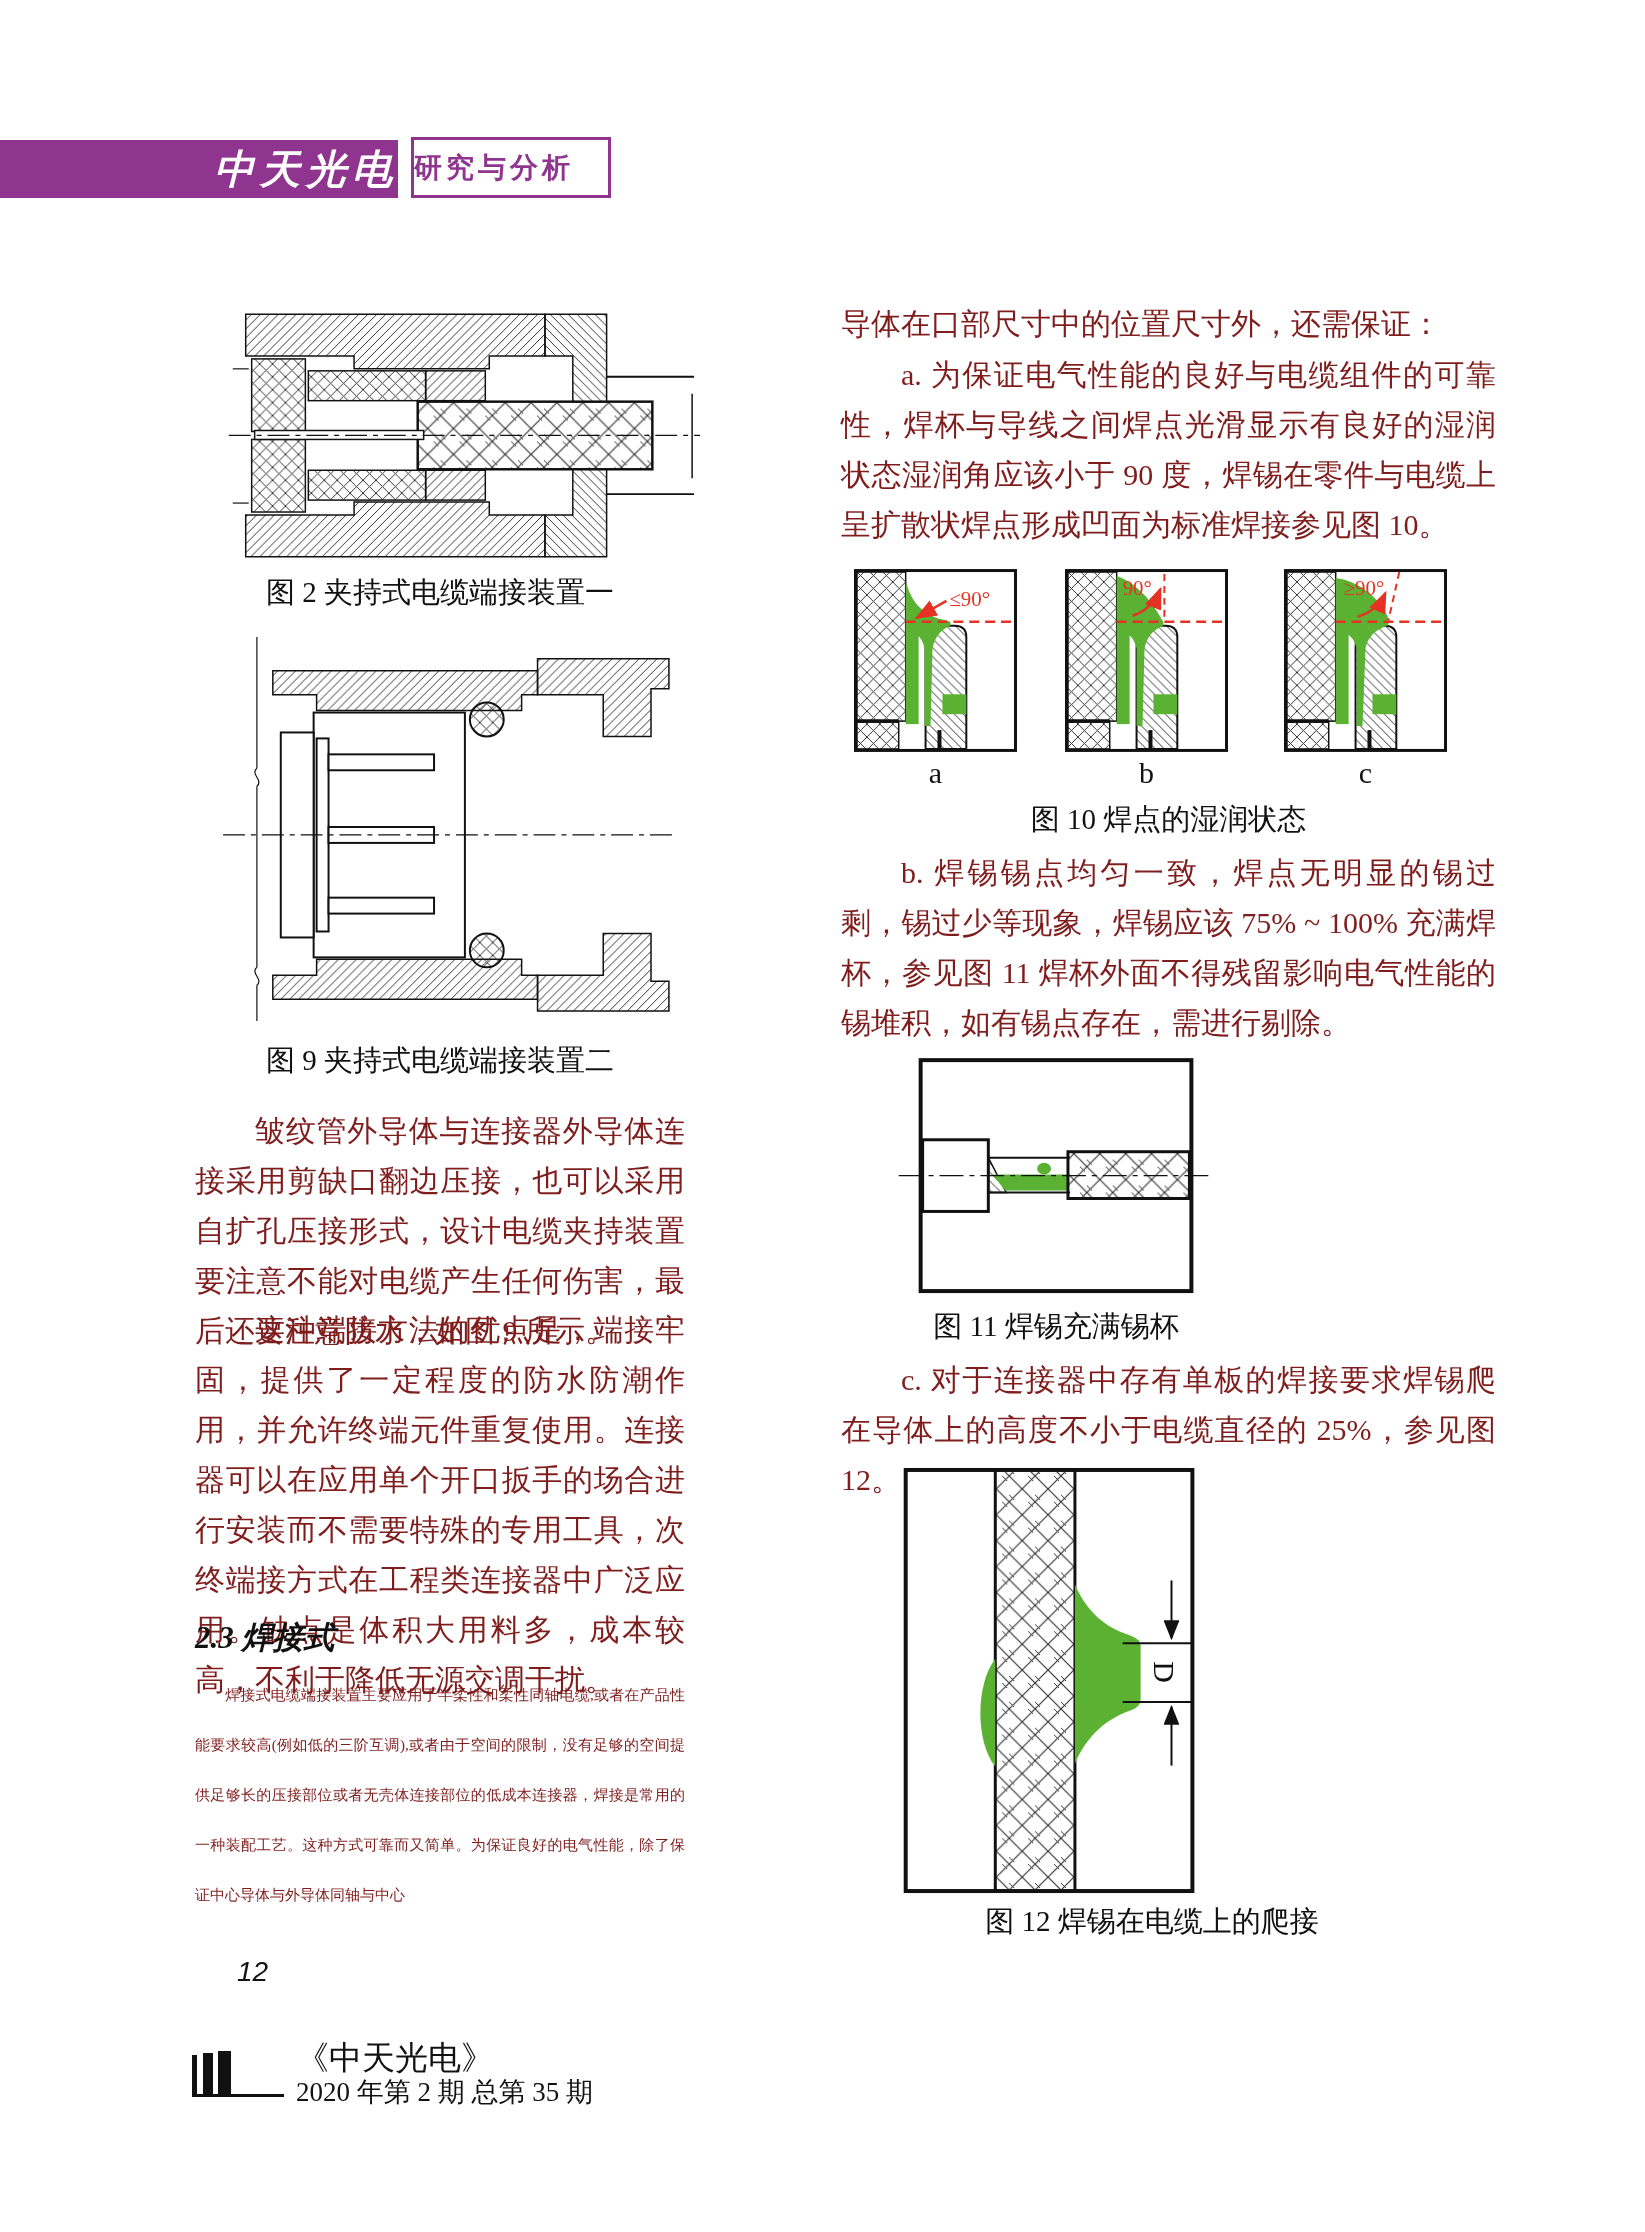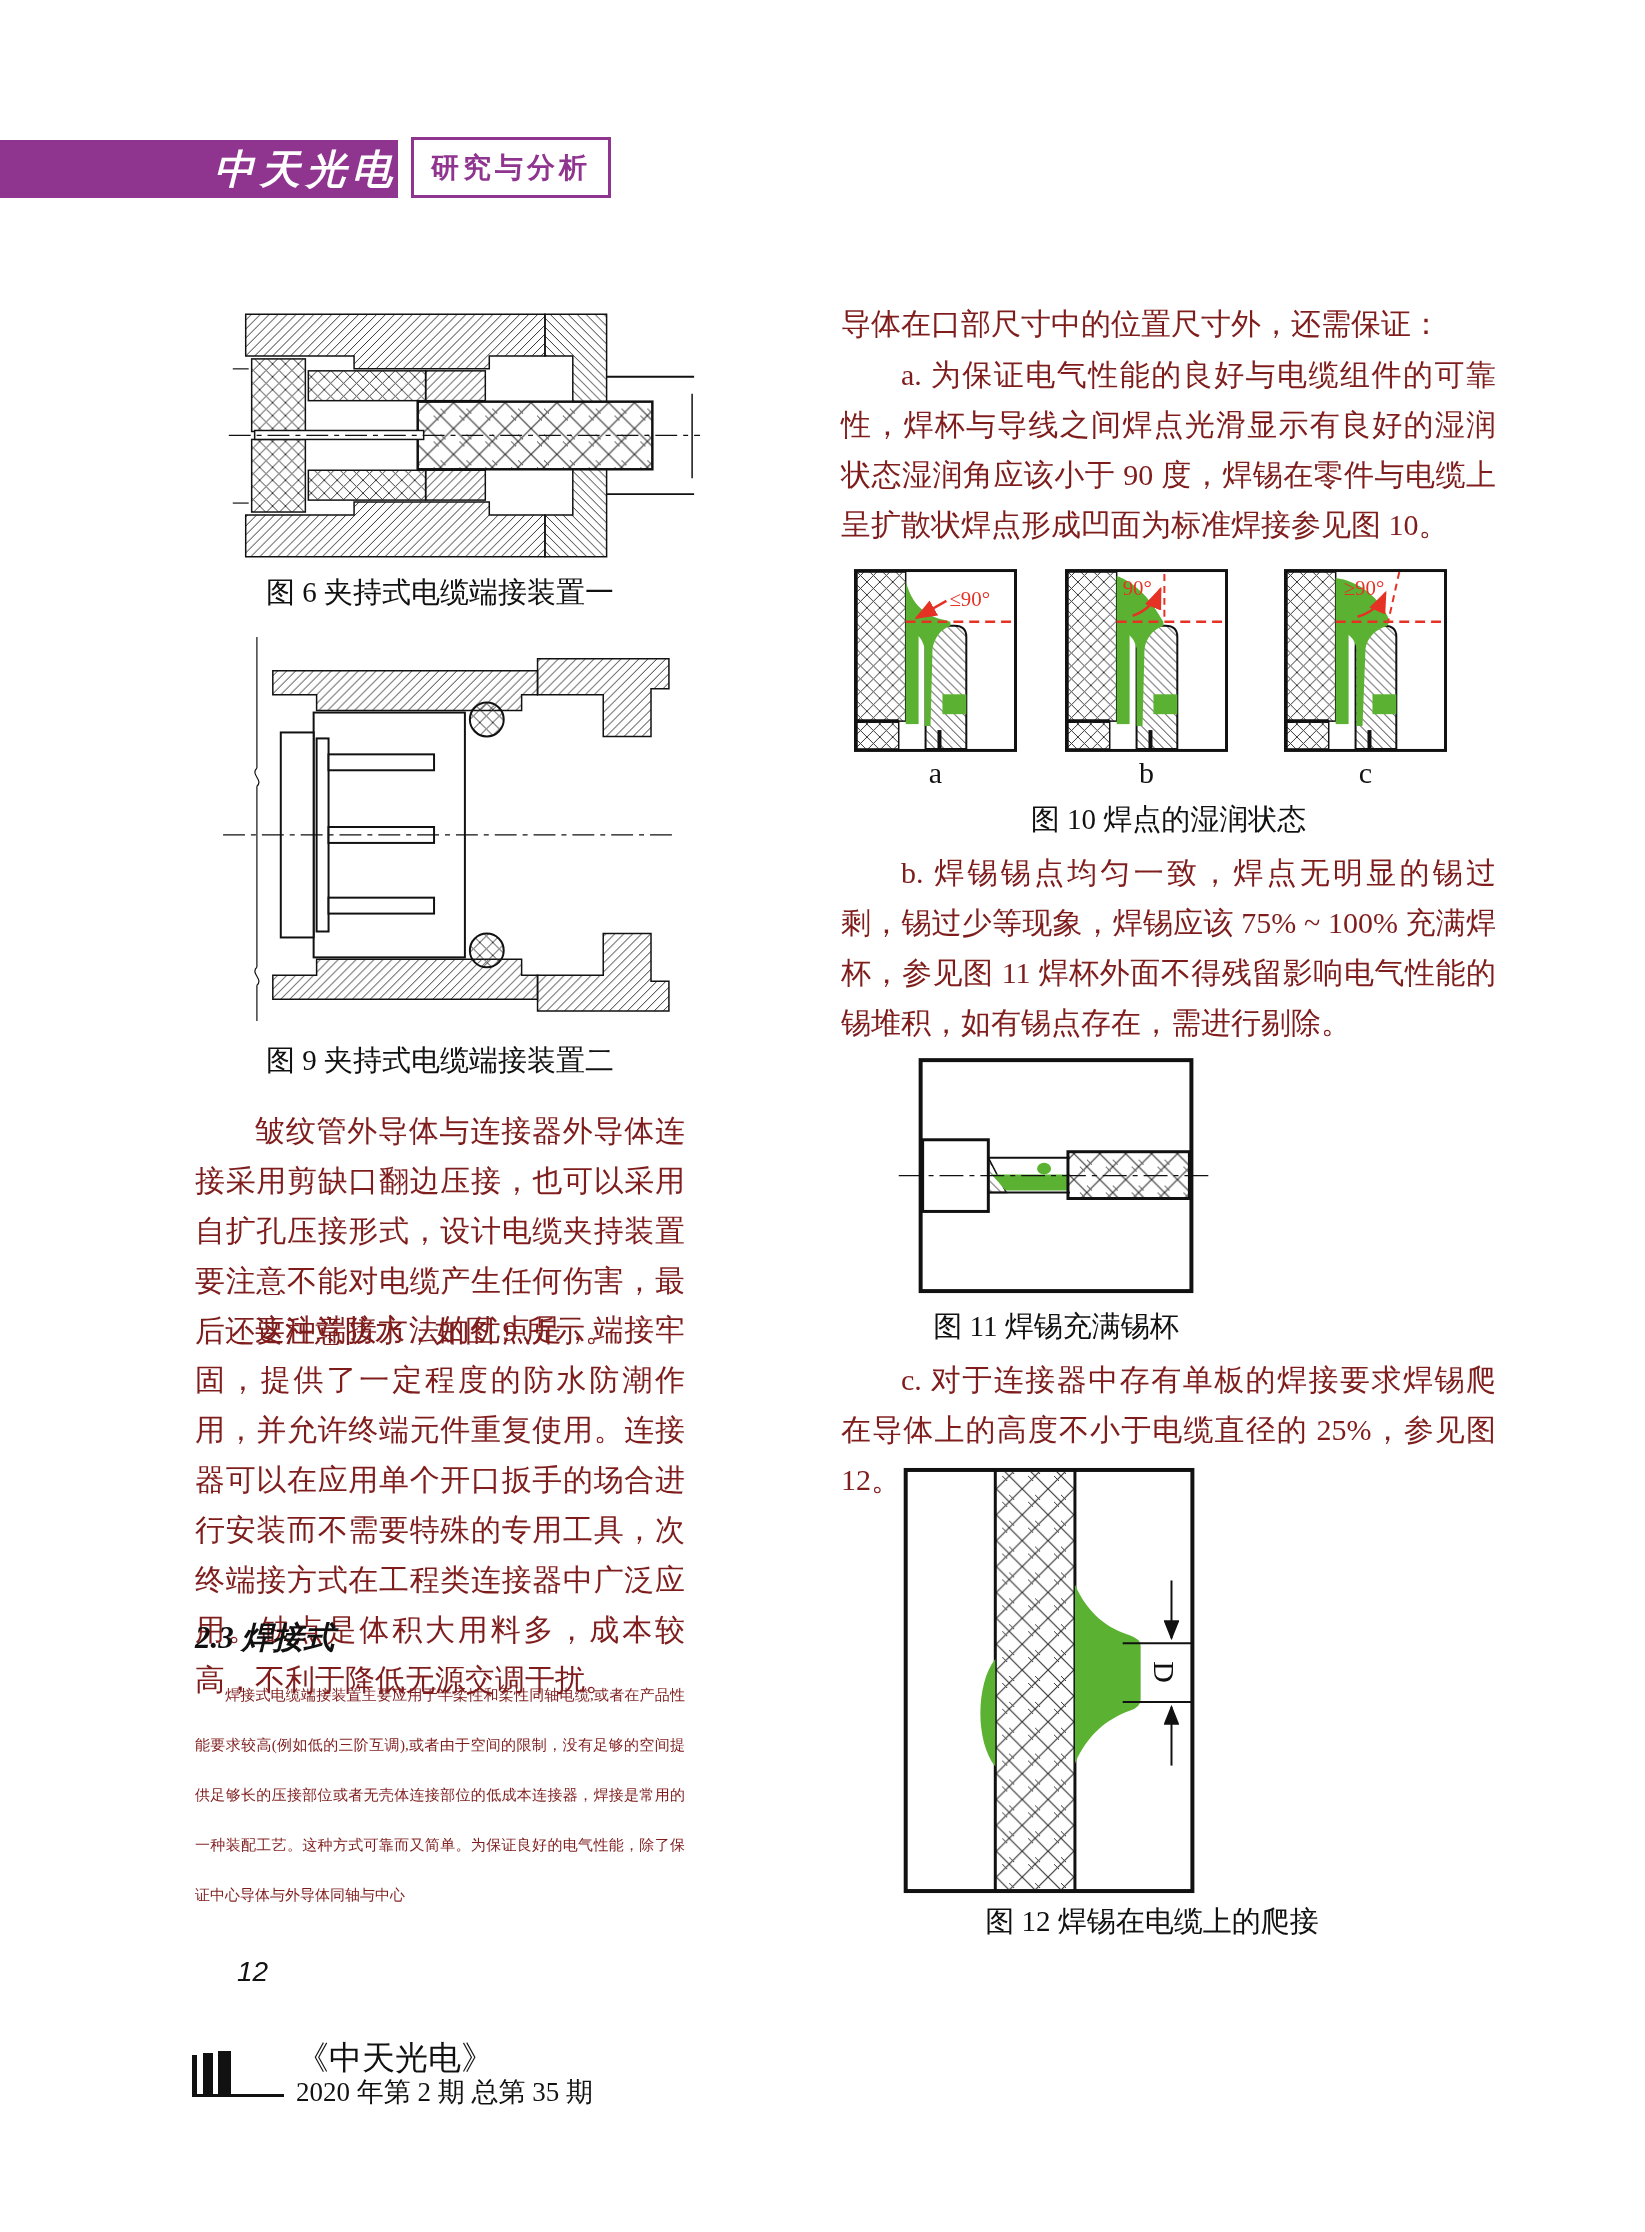--- a/index.html
+++ b/index.html
@@ -12,21 +12,21 @@
   
   .brand-bar{left:0;top:140px;width:398px;height:58px;background:#8F3590;}
   .brand-logo{
     left:167px;top:147px;width:231px;height:46px;line-height:46px;
     color:#fff;font-size:40px;font-weight:bold;font-style:italic;
     text-align:right;letter-spacing:6px;
     font-family:"Liberation Serif","DejaVu Serif",serif;
   }
   .section-box{
     left:411px;top:137px;width:200px;height:61px;border:3px solid #8F3590;
-    box-sizing:border-box;background:#fff;display:flex;align-items:center;justify-content:center;
+    box-sizing:border-box;background:#fff;display:flex;align-items:center;justify-content:flex-start;
   }
   .section-label{
     color:#8F3590;font-size:28px;font-weight:bold;letter-spacing:4px;
     font-family:"Liberation Sans","DejaVu Sans",sans-serif;
   }
   
   .para{
     text-align:justify;text-justify:inter-character;
     font-size:30px;line-height:50px;color:#7f1d1d;
   }
@@ -93,21 +93,21 @@
   <rect x="232" y="172" width="60" height="30" fill="url(#dg)" stroke="#111" stroke-width="1.5"></rect>
   <rect x="224" y="103" width="236" height="68" fill="url(#braid)" stroke="#111" stroke-width="2.5"></rect>
   <line x1="414" y1="78" x2="502" y2="78" stroke="#111" stroke-width="2"></line>
   <line x1="414" y1="196" x2="502" y2="196" stroke="#111" stroke-width="2"></line>
   <line x1="500" y1="95" x2="500" y2="180" stroke="#111" stroke-width="1.5"></line>
   <rect x="60" y="132" width="170" height="9" fill="#fff" stroke="#111" stroke-width="1.5"></rect>
   <line x1="38" y1="70" x2="54" y2="70" stroke="#111" stroke-width="1.2"></line>
   <line x1="38" y1="205" x2="54" y2="205" stroke="#111" stroke-width="1.2"></line>
   <line x1="34" y1="137" x2="508" y2="137" stroke="#111" stroke-width="1.2" stroke-dasharray="22 6 5 6"></line>
 </svg>
-<div class="abs caption" style="left:195px;top:575px;width:490px">图 6 夹持式电缆端接装置一</div>
+<div class="abs caption" style="left:195px;top:575px;width:490px">图 2 夹持式电缆端接装置一</div>
 
 <svg class="abs" style="left:195px;top:619px" width="498" height="416" viewBox="0 0 500 418">
   <line x1="62" y1="18" x2="62" y2="150" stroke="#111" stroke-width="1.2"></line>
   <path d="M62,150 c-7,6 7,12 0,18" stroke="#111" stroke-width="1.2" fill="none"></path>
   <line x1="62" y1="168" x2="62" y2="350" stroke="#111" stroke-width="1.2"></line>
   <path d="M62,350 c-7,6 7,12 0,18" stroke="#111" stroke-width="1.2" fill="none"></path>
   <line x1="62" y1="368" x2="62" y2="404" stroke="#111" stroke-width="1.2"></line>
   <path d="M78,52 H344 V76 H328 V92 H122 V76 H78 Z" fill="url(#dg)" stroke="#111" stroke-width="1.5"></path>
   <path d="M344,40 H476 V70 H458 V118 H410 V76 H344 Z" fill="url(#dg)" stroke="#111" stroke-width="1.5"></path>
   <path d="M78,382 H344 V358 H328 V342 H122 V358 H78 Z" fill="url(#dg)" stroke="#111" stroke-width="1.5"></path>

